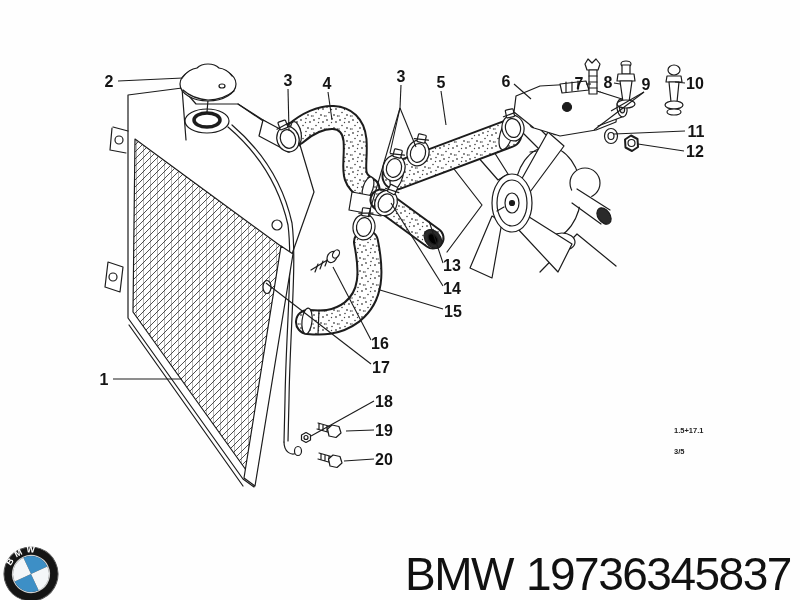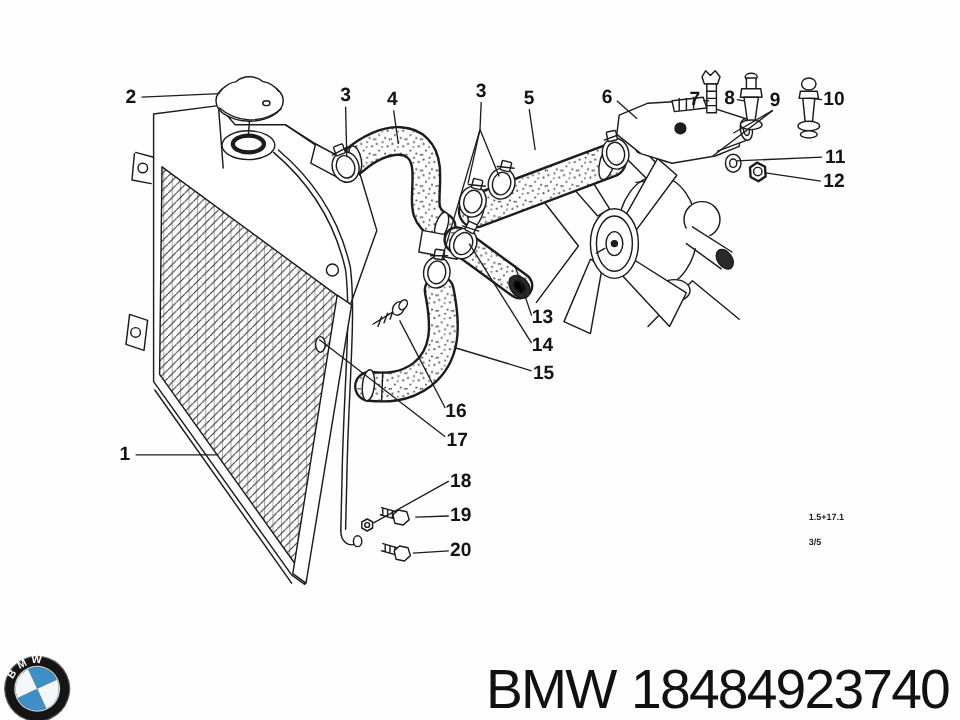--- a/index.html
+++ b/index.html
@@ -281,16 +281,16 @@
     <path d="M29,28 L11,28 A18,18 0 0 1 29,10 Z" fill="#f4f6f8"></path>
     <path d="M29,28 L47,28 A18,18 0 0 1 29,46 Z" fill="#f4f6f8"></path>
     <path id="lgarc" d="M 7.5,28 A 21.5,21.5 0 0 1 50.5,28" fill="none"></path>
     <text font-size="9" font-weight="bold" fill="#fff" letter-spacing="3.5">
       <textPath href="#lgarc" startOffset="50%" text-anchor="middle">BMW</textPath>
     </text>
   </g>
 </svg>
 
 <div id="footer-text">
-  <span class="brand">BMW</span><span>18484923740</span>
+  <span class="brand">BMW</span><span>19736345837</span>
 </div>
 
 </div>
 
 </body></html>

